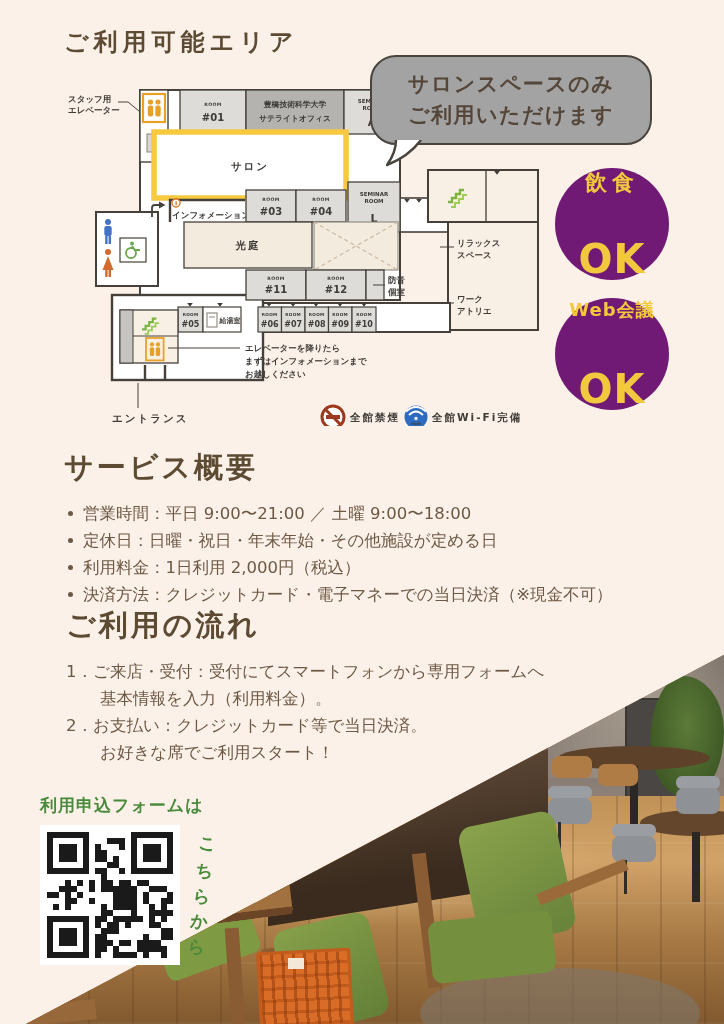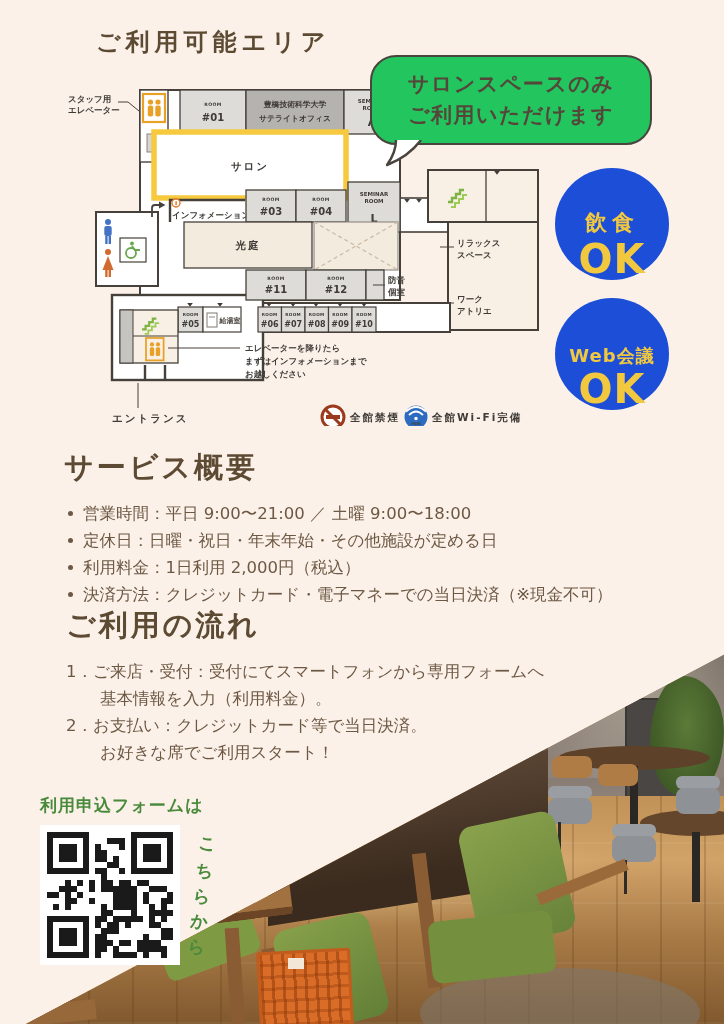--- a/index.html
+++ b/index.html
@@ -1,42 +1,42 @@
 <!DOCTYPE html>
 <html><head>
 <meta charset="utf-8">
 <style>
   html,body{margin:0;padding:0;background:#fbf1e8;}
   .page{position:relative;width:724px;height:1024px;overflow:hidden;background:#fbf1e8;
         font-family:"DejaVu Sans",sans-serif;color:#6d5844;}
 
   
   .page-title{position:absolute;left:64px;top:26px;font-size:24px;font-weight:bold;
-              color:#5d4a33;letter-spacing:5px;margin-left:32px;}
+              color:#5d4a33;letter-spacing:5px;}
   .section{position:absolute;z-index:2;}
   .section h2{margin:0 0 12px 0;font-size:29px;font-weight:bold;color:#5d4a33;letter-spacing:3px;}
   #services{left:64px;top:448px;width:630px;}
   #services ul{list-style:none;margin:0;padding:0;}
   #services li{position:relative;font-size:16.5px;line-height:1.64;padding-left:19px;color:#6d5844;}
   #services li::before{content:"";position:absolute;left:4px;top:11px;width:5px;height:5px;
                        border-radius:50%;background:#6d5844;}
   #flow{left:66px;top:606px;width:640px;}
   .flow-line{font-size:16.5px;line-height:1.64;color:#6d5844;}
   .flow-line.indent{padding-left:34px;}
 
   
-  .bubble{position:absolute;left:370px;top:55px;width:278px;height:86px;background:#22c55e;
+  .bubble{position:absolute;left:370px;top:55px;width:278px;height:86px;background:#a3a3a3;
           border:2.5px solid #4a443e;border-radius:26px;z-index:5;display:flex;
           flex-direction:column;align-items:center;justify-content:center;
           font-size:21px;font-weight:bold;color:#55463a;letter-spacing:1.5px;line-height:1.5;}
   .bubble .tail{position:absolute;left:14px;bottom:-24px;}
 
   
-  .badge{position:absolute;width:114px;height:112px;border-radius:50%;background:#1d4ed8;
-         display:flex;flex-direction:column;align-items:center;justify-content:flex-end;
+  .badge{position:absolute;width:114px;height:112px;border-radius:50%;background:#701a75;
+         display:flex;flex-direction:column;align-items:center;justify-content:space-between;
          color:#f2c93e;font-weight:bold;z-index:2;}
   #badge-food{left:555px;top:168px;}
   #badge-web{left:555px;top:298px;}
   #badge-food .b1{font-size:22px;letter-spacing:5px;}
   #badge-web .b1{font-size:18px;letter-spacing:1px;}
   .badge .b2{font-size:40px;line-height:1.05;letter-spacing:1px;}
 
   
   .map{position:absolute;left:60px;top:86px;z-index:1;}
   .map text{fill:#3f3b37;}

